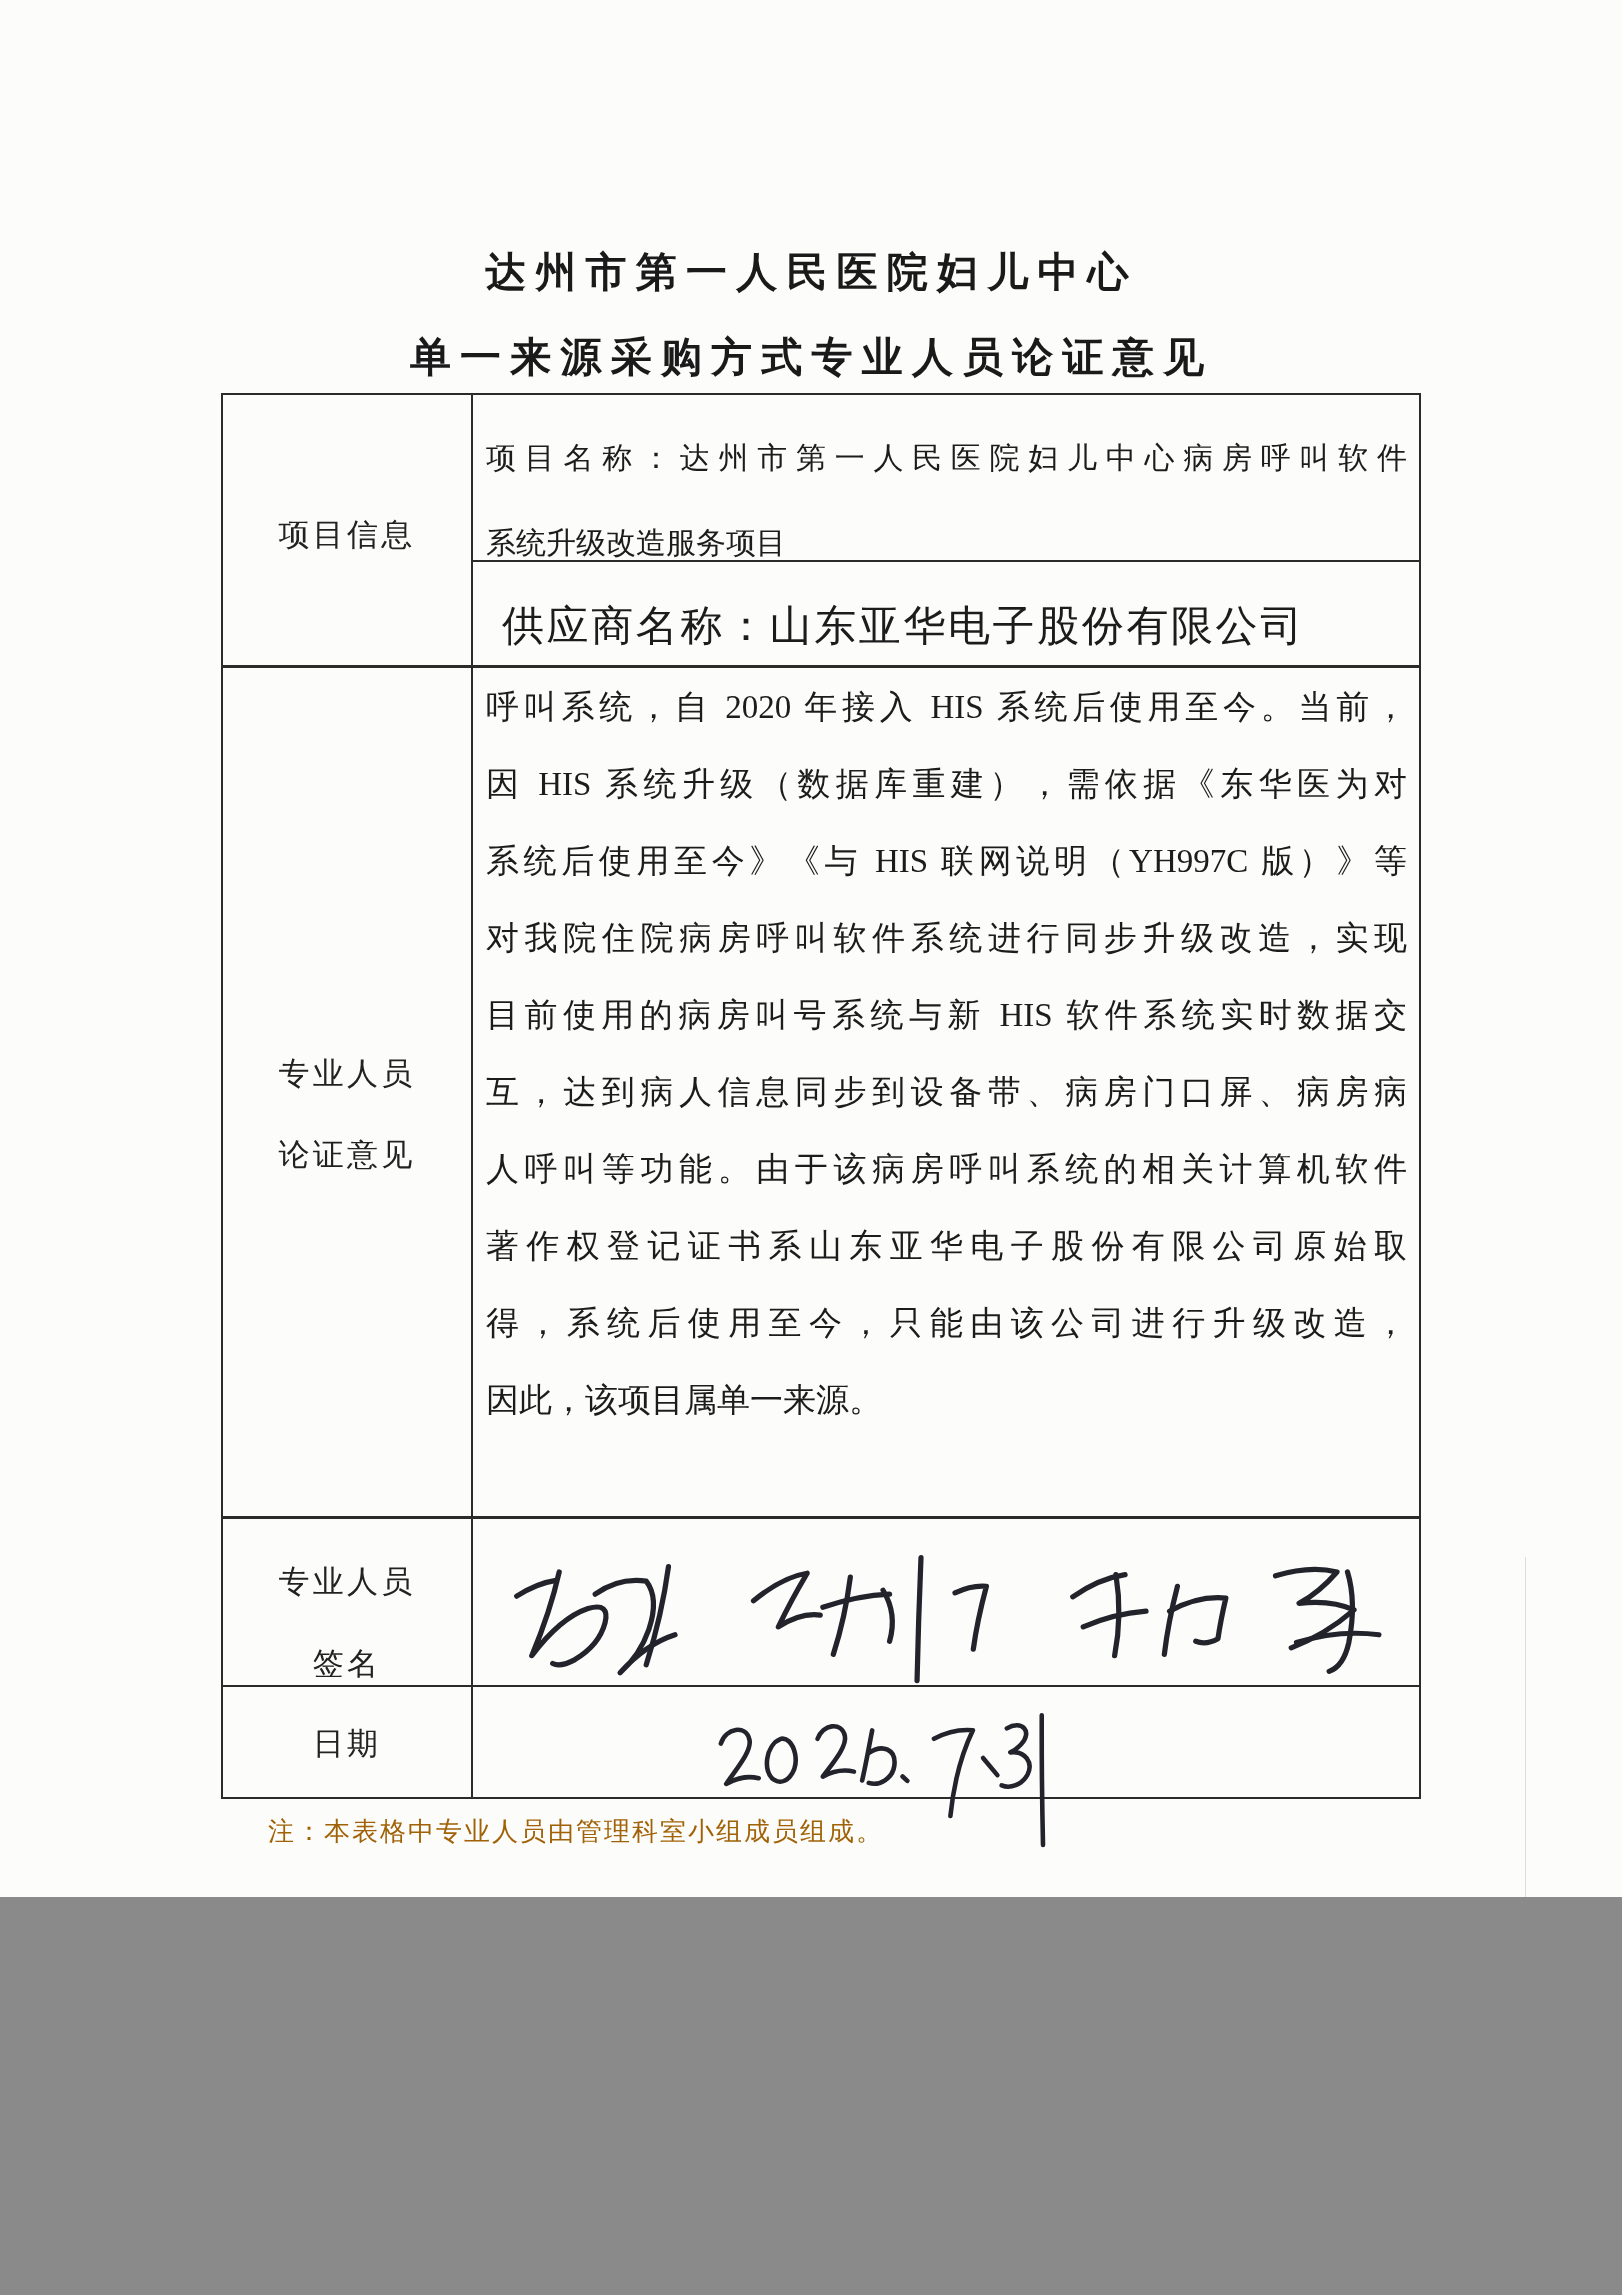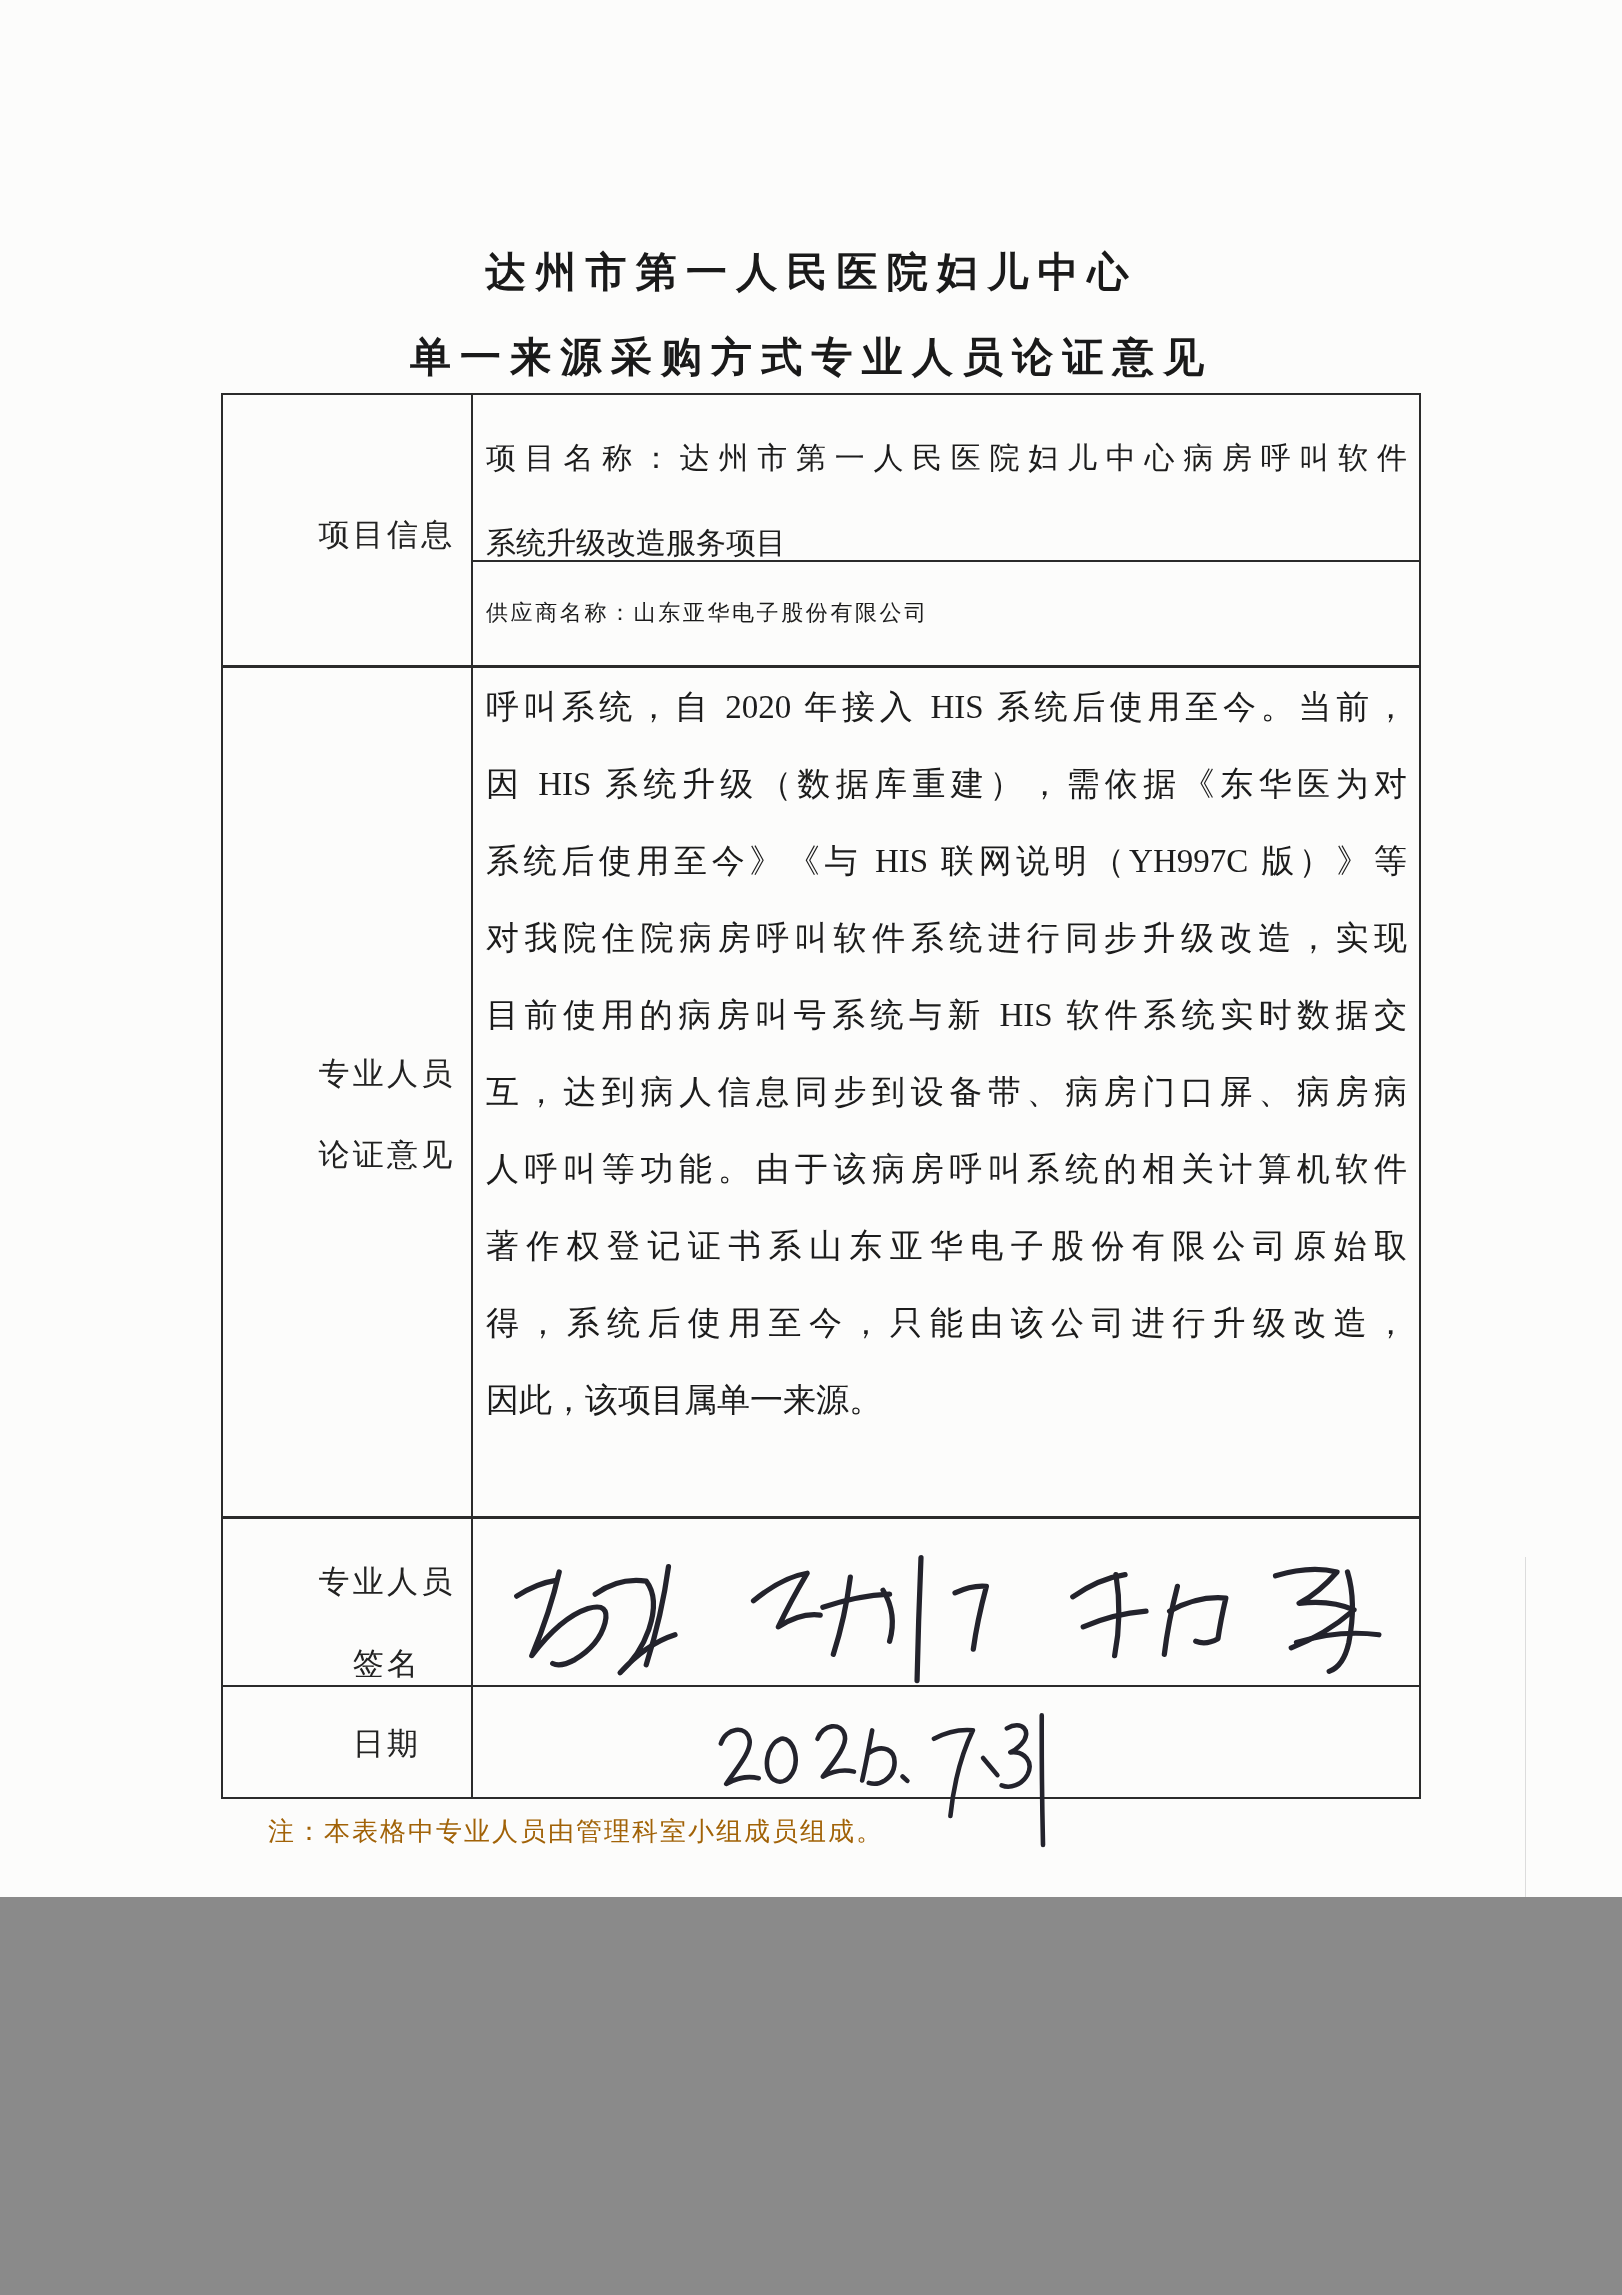--- a/index.html
+++ b/index.html
@@ -26,32 +26,32 @@
     position:absolute;left:221px;top:393px;width:1196px;height:1402px;
     border:2px solid #2b2b2b;background:transparent;
   }
   .line{position:absolute;background:#2b2b2b;}
   .vline-main{left:248px;top:0;width:2px;height:1402px;}
   .hline-sub{left:250px;top:165px;width:946px;height:2px;}
   .hline-1{left:0;top:270px;width:1196px;height:2.6px;}
   .hline-2{left:0;top:1121px;width:1196px;height:2.6px;}
   .hline-3{left:0;top:1290px;width:1196px;height:2px;}
   .cell-label{
-    position:absolute;left:8px;width:248px;text-align:center;
-    font-size:31px;letter-spacing:3.3px;color:#222;padding-left:32px;
+    position:absolute;left:0;width:248px;text-align:center;
+    font-size:31px;letter-spacing:3.3px;color:#222;
   }
   .lbl-row1{top:119px;}
   .lbl-row2{top:638px;line-height:81px;}
   .lbl-row3{top:1146px;line-height:82px;}
   .lbl-row4{top:1328px;}
   .cell-right{position:absolute;left:263px;width:921px;}
   .proj-name{top:20px;line-height:85px;font-size:30px;}
   .jline{text-align:justify;text-align-last:justify;}
   .jline.last{text-align-last:left;}
-  .supplier{top:203px;font-size:22px;letter-spacing:2.6px;}
+  .supplier{top:203px;font-size:42px;letter-spacing:2.6px;margin-left:16px;}
   .opinion{top:274px;font-size:33px;}
   .op-line{line-height:77px;text-align:justify;text-align-last:justify;white-space:nowrap;}
   .op-line.last{text-align-last:left;white-space:normal;font-family:Liberation Serif, serif;}
   .op-line.indent{text-indent:65px;}
   .ink{stroke:#23232c;fill:none;stroke-linecap:round;stroke-linejoin:round;}
   .sig-svg{position:absolute;left:274px;top:1139px;overflow:visible;}
   .date-svg{position:absolute;left:486px;top:1309px;overflow:visible;transform:rotate(-2deg);}
   .footnote{
     position:absolute;left:268px;top:1814px;
     font-size:26px;letter-spacing:2px;color:#a16207;

